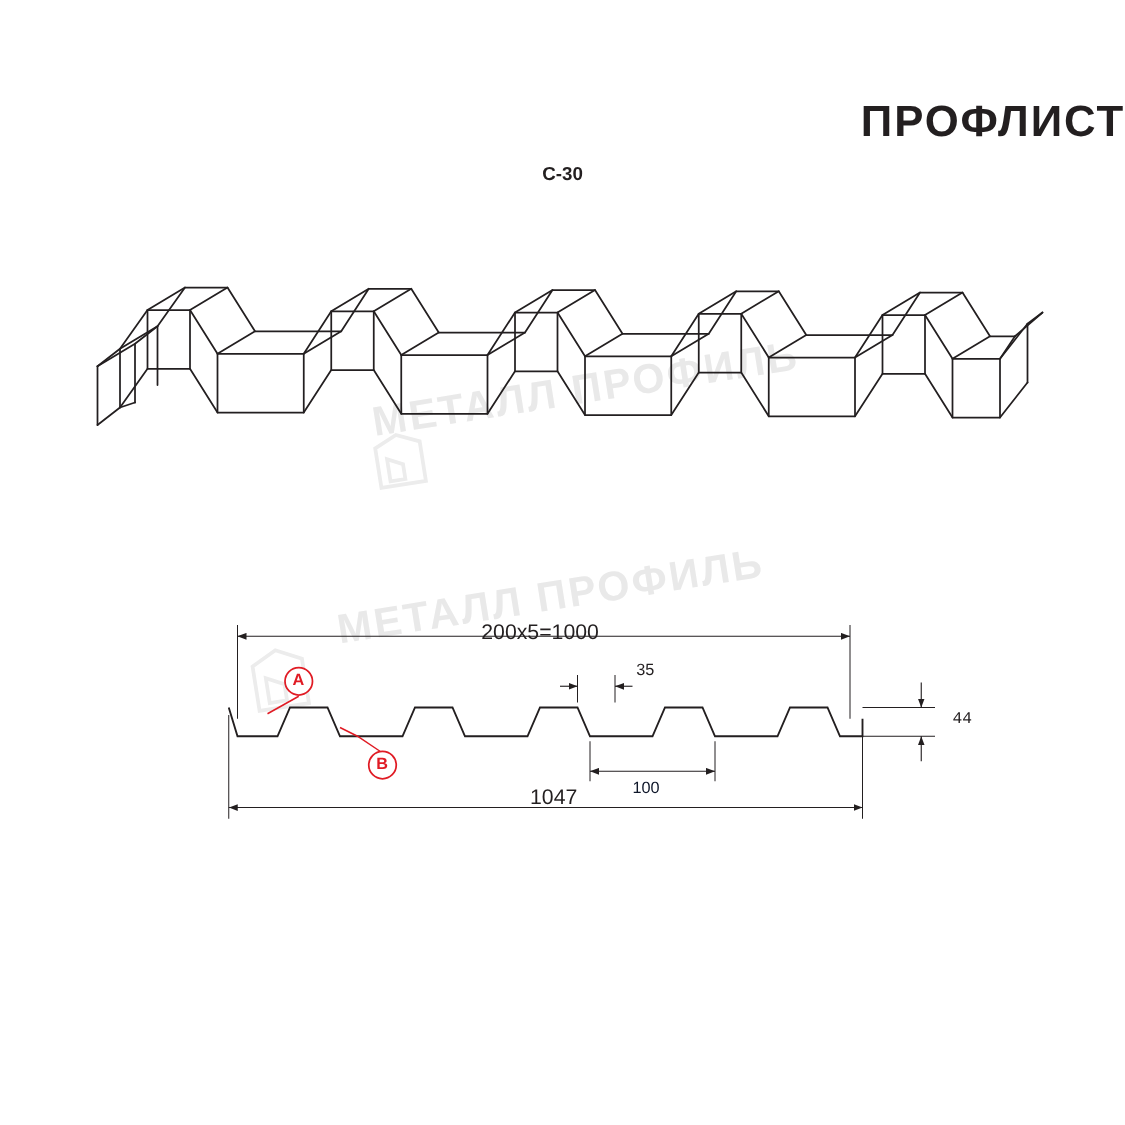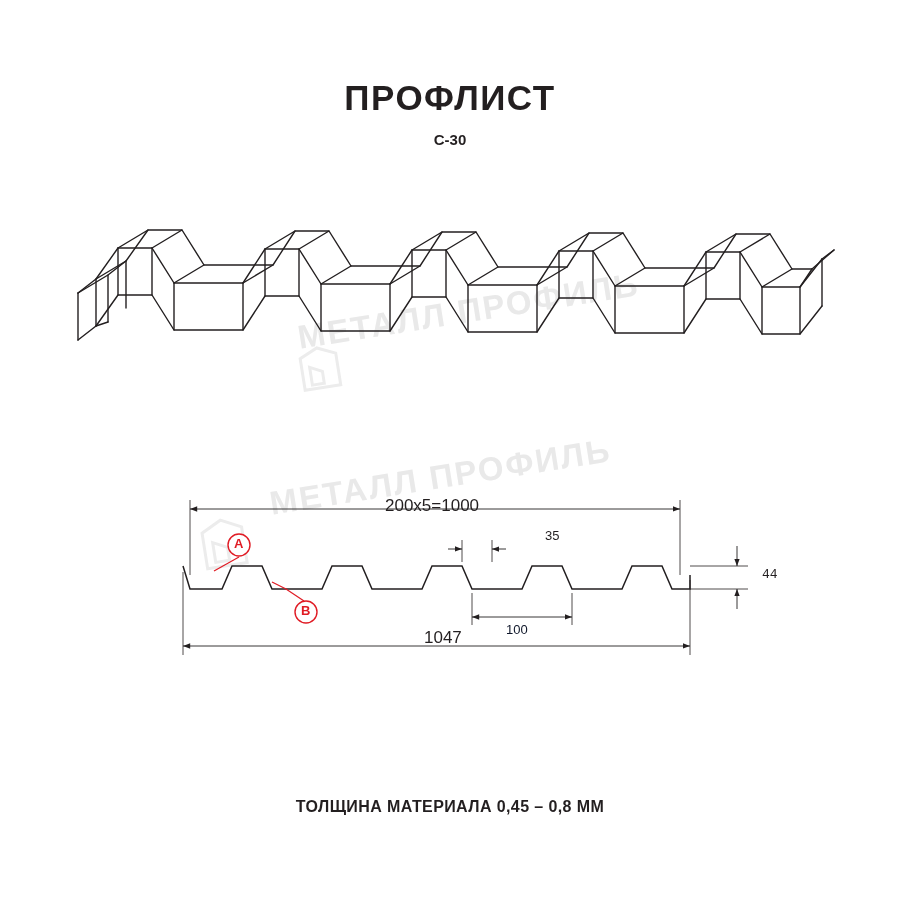--- a/index.html
+++ b/index.html
@@ -17,21 +17,21 @@
   }
   .page {
     position: absolute;
     inset: 0;
   }
   .title {
     position: absolute;
     top: 78px;
     left: 0;
     width: 900px;
-    text-align: center;
+    text-align: right;
     font-size: 35px;
     font-weight: bold;
     letter-spacing: 1.5px;
     color: #231f20;
   }
   .subtitle {
     position: absolute;
     top: 131px;
     left: 0;
     width: 900px;
@@ -225,23 +225,22 @@
 
     <g stroke="#e01b24" stroke-width="1.2" fill="none">
       <path d="M239 557 L214 571"></path>
       <path d="M304 601 L286 589 L272 582"></path>
     </g>
     <circle cx="239" cy="545" r="11" fill="#ffffff" stroke="#e01b24" stroke-width="1.4"></circle>
     <circle cx="306" cy="612" r="11" fill="#ffffff" stroke="#e01b24" stroke-width="1.4"></circle>
   </svg>
 
   <div style="position:absolute;top:496px;left:385px;font-size:17px;color:#231f20;">200х5=1000</div>
-  <div style="position:absolute;top:528px;left:509px;font-size:13px;color:#231f20;margin-left:36px;">35</div>
+  <div style="position:absolute;top:528px;left:509px;font-size:13px;color:#231f20;">35</div>
   <div style="position:absolute;top:622px;left:506px;font-size:13px;color:#0f172a;">100</div>
   <div style="position:absolute;top:628px;left:424px;font-size:17px;color:#231f20;">1047</div>
   <div style="position:absolute;top:567px;left:762px;font-size:13px;color:#231f20;font-family:Liberation Mono, monospace;">44</div>
 
   <div style="position:absolute;top:536px;left:234px;font-size:13px;color:#e01b24;font-weight:bold;">A</div>
   <div style="position:absolute;top:603px;left:301px;font-size:13px;color:#e01b24;font-weight:bold;">B</div>
 
-  <div class="footnote">ТОЛЩИНА МАТЕРИАЛА 0,45 – 0,8 ММ</div>
 
 </div>
 
 </body></html>

